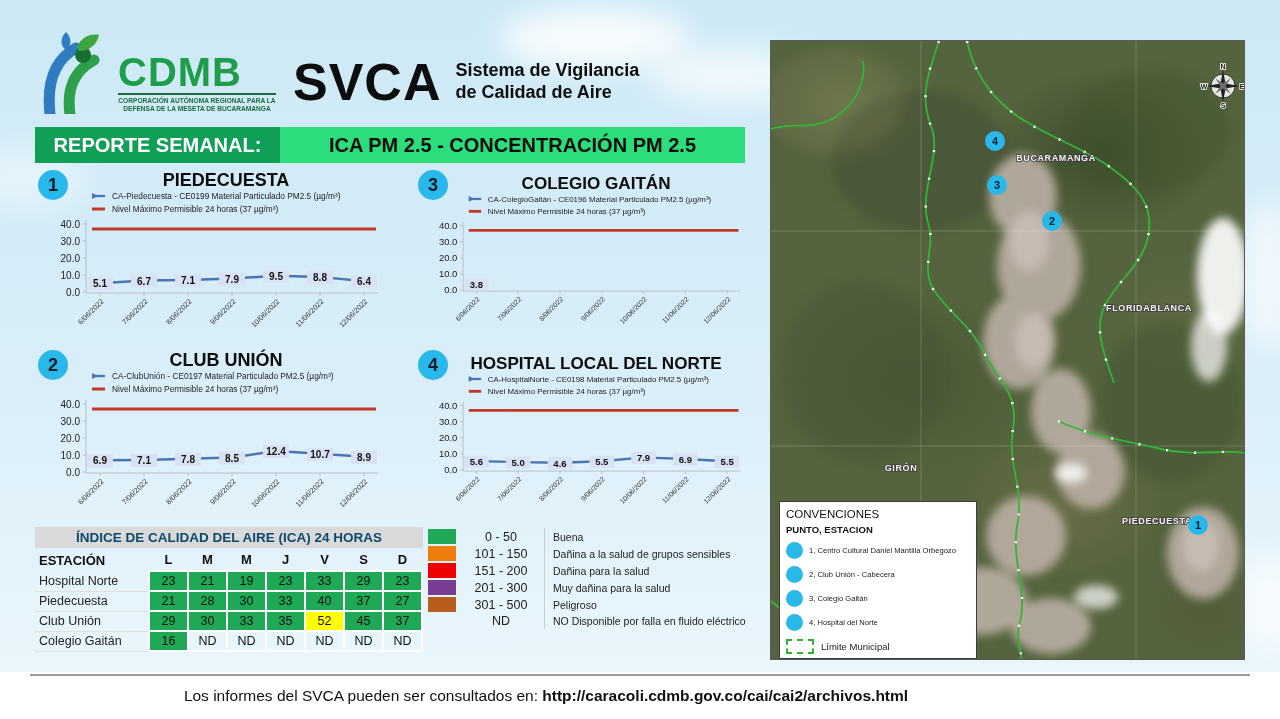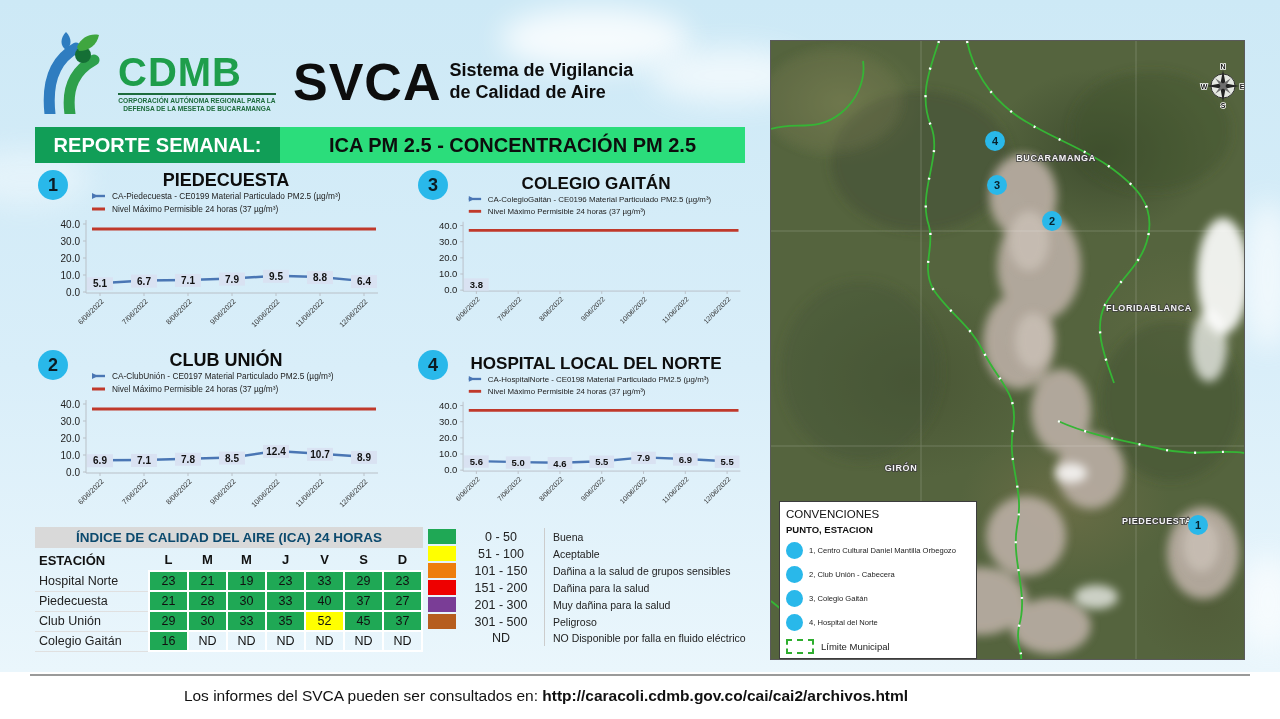--- a/index.html
+++ b/index.html
@@ -10,21 +10,21 @@
   .cloud{position:absolute;border-radius:50%;background:rgba(255,255,255,.8);filter:blur(14px);}
 
   
   .logo{position:absolute;left:36px;top:28px;display:flex;align-items:flex-start;}
   .logo-text{margin-left:4px;margin-top:26px;}
   .cdmb-word{color:#1E9E4B;font-size:40px;font-weight:bold;letter-spacing:1px;line-height:.9;}
   .org{font-size:6.6px;color:#1d6b3c;font-weight:bold;border-top:2px solid #1d6b3c;
        margin-top:3px;padding-top:2px;width:158px;line-height:1.25;text-align:center;}
   .svca{position:absolute;left:293px;top:52px;display:flex;align-items:center;}
   .svca-title{font-size:52px;font-weight:bold;color:#0d0d0d;letter-spacing:1px;}
-  .svca-sub{margin-left:8px;font-size:18px;font-weight:bold;color:#0d0d0d;line-height:1.2;}
+  .svca-sub{margin-left:14px;font-size:18px;font-weight:bold;color:#0d0d0d;line-height:1.2;}
 
   
   .banner{position:absolute;left:35px;top:127px;width:710px;height:36px;display:flex;}
   .banner-left{width:245px;background:#119E57;color:#fff;font-size:20px;font-weight:bold;
                display:flex;align-items:center;justify-content:center;}
   .banner-right{flex:1;background:#2BDD7B;color:#0d0d0d;font-size:20px;font-weight:bold;
                 display:flex;align-items:center;justify-content:center;}
 
   
   .chart-panel{position:absolute;width:358px;height:178px;}
@@ -397,27 +397,20 @@
         <tbody id="estado-body">
           <tr>
       <td class="sw">
               <div style="background:#1FA855"></div>
             </td>
       <td class="range">0 - 50</td>
       <td class="desc">Buena</td>
           </tr>
           <tr>
       <td class="sw">
-              <div style="background:#FFFF00"></div>
-            </td>
-      <td class="range">51 - 100</td>
-      <td class="desc">Aceptable</td>
-          </tr>
-          <tr>
-      <td class="sw">
               <div style="background:#EE7D0C"></div>
             </td>
       <td class="range">101 - 150</td>
       <td class="desc">Dañina a la salud de grupos sensibles</td>
           </tr>
           <tr>
       <td class="sw">
               <div style="background:#EE0000"></div>
             </td>
       <td class="range">151 - 200</td>

